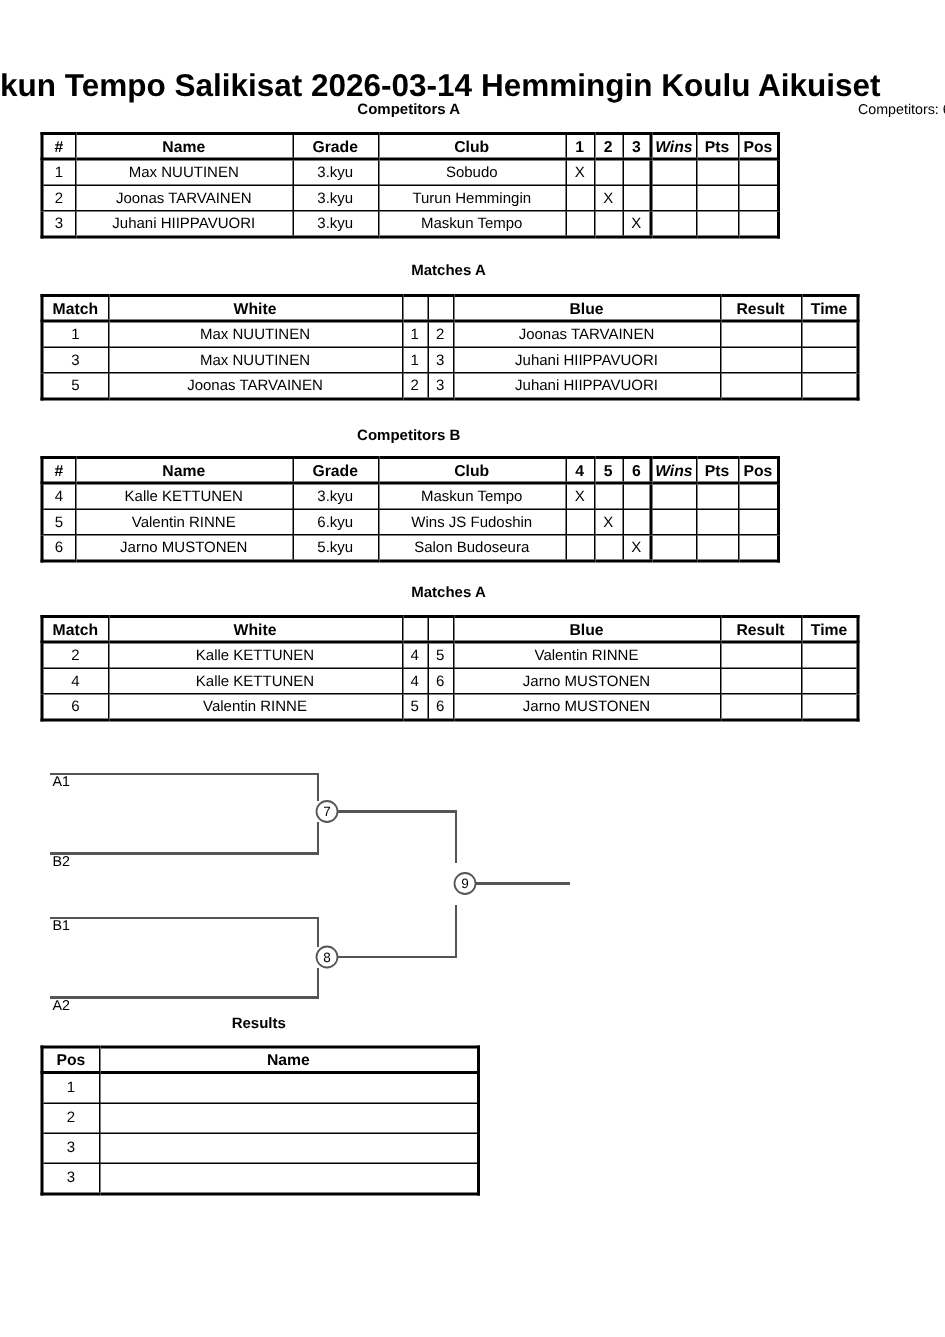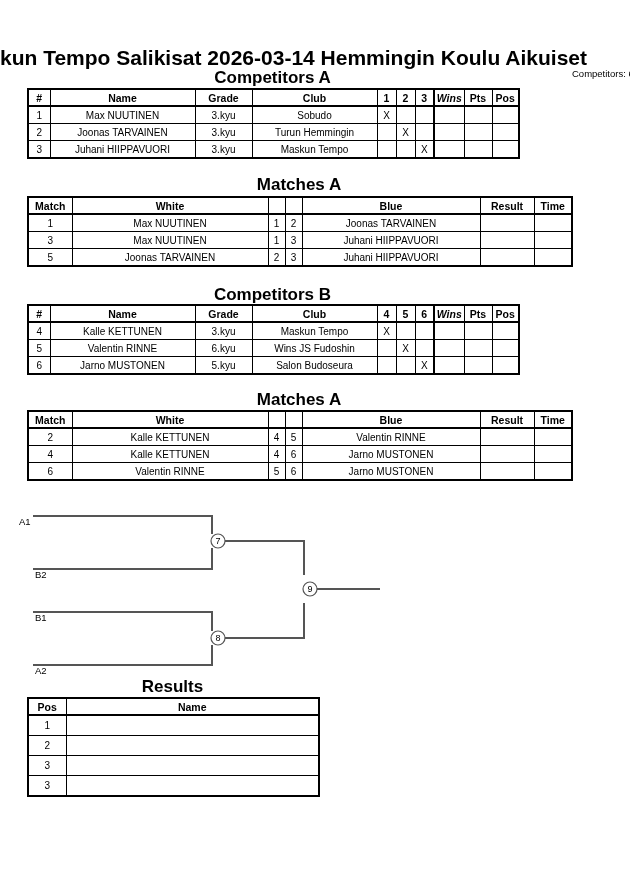--- a/index.html
+++ b/index.html
@@ -36,21 +36,21 @@
     left: 531px;
     font-size: 9.5px;
     font-weight: normal;
     white-space: nowrap;
     margin-left: 41px;
   }
 
   
   .caption {
     position: absolute;
-    font-size: 17px;
+    font-size: 10px;
     font-weight: bold;
     text-align: center;
     white-space: nowrap;
   }
 
   
   .tbl {
     position: absolute;
     border-collapse: collapse;
     table-layout: fixed;
@@ -377,21 +377,21 @@
       <circle cx="218" cy="41" r="7"></circle>
       <circle cx="218" cy="138" r="7"></circle>
       <circle cx="310" cy="89" r="7"></circle>
     </g>
   </svg>
 
   <div class="node-num" style="left:211px; top:35px;">7</div>
   <div class="node-num" style="left:211px; top:132px;">8</div>
   <div class="node-num" style="left:303px; top:83px;">9</div>
 
-  <div class="bracket-label" style="left:19px; top:17px;">A1</div>
+  <div class="bracket-label" style="left:35px; top:17px;">A1</div>
   <div class="bracket-label" style="left:35px; top:70px;">B2</div>
   <div class="bracket-label" style="left:35px; top:113px;">B1</div>
   <div class="bracket-label" style="left:35px; top:166px;">A2</div>
 </div>
 
 <div class="caption" style="left:27px; top:677px; width:291px;">Results</div>
 
 <table class="tbl" style="left:27px; top:697px; width:291px;">
   <colgroup>
       <col style="width:38px">

